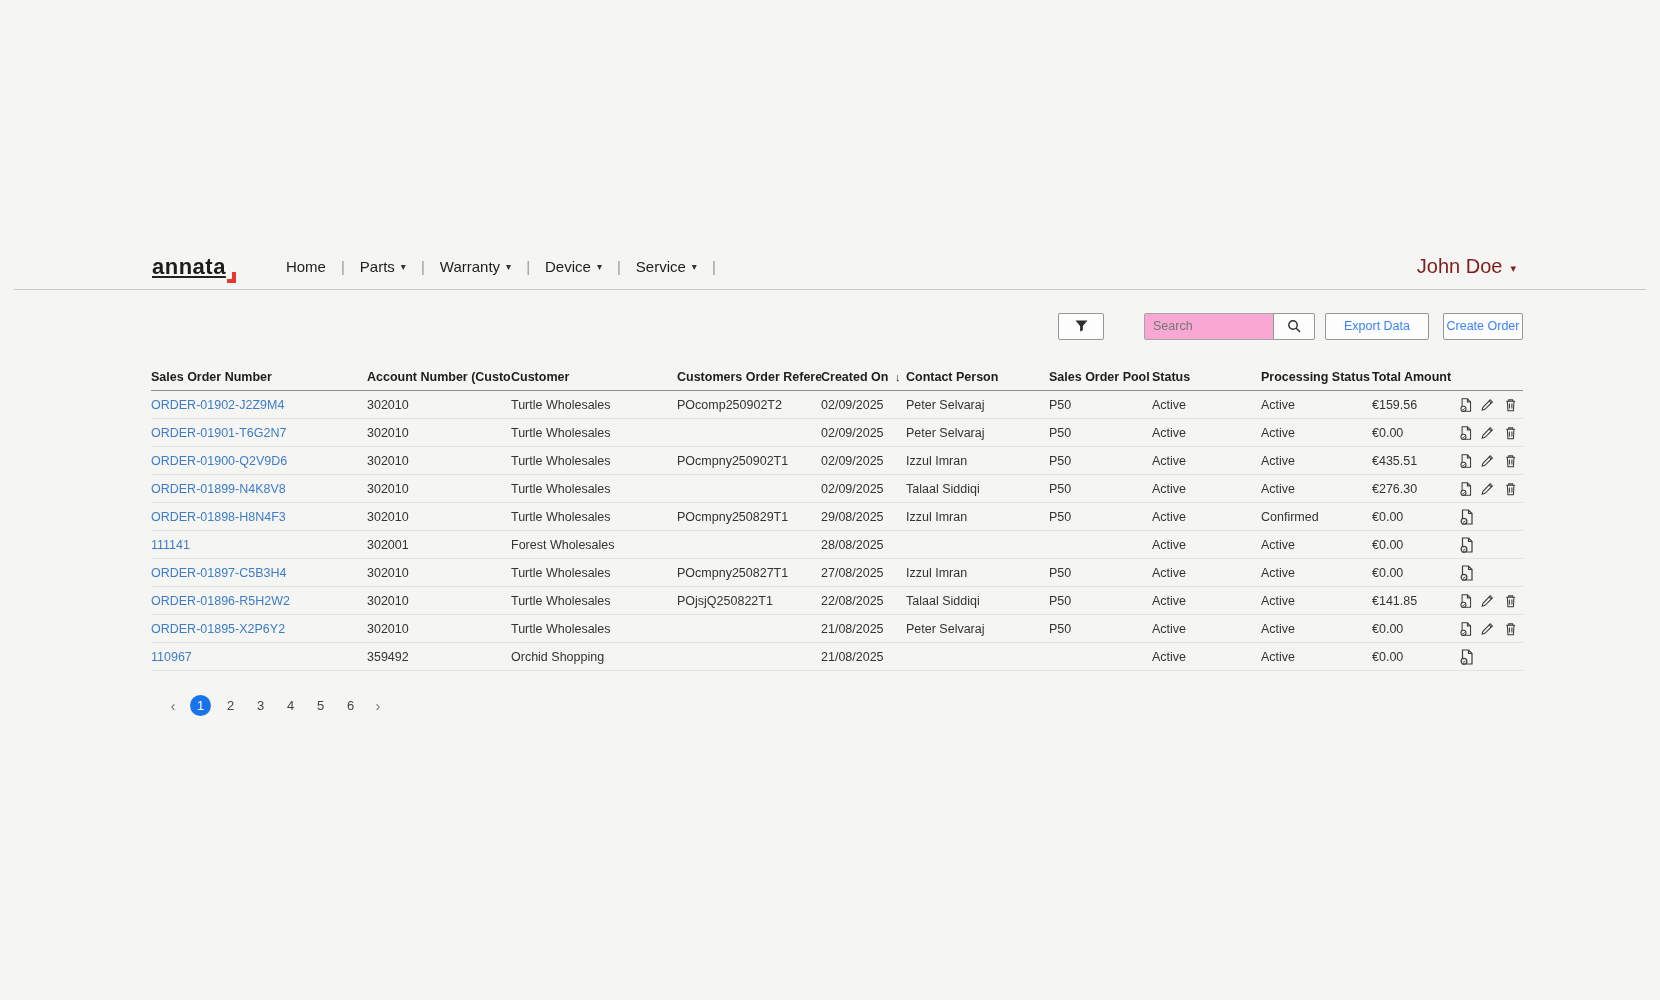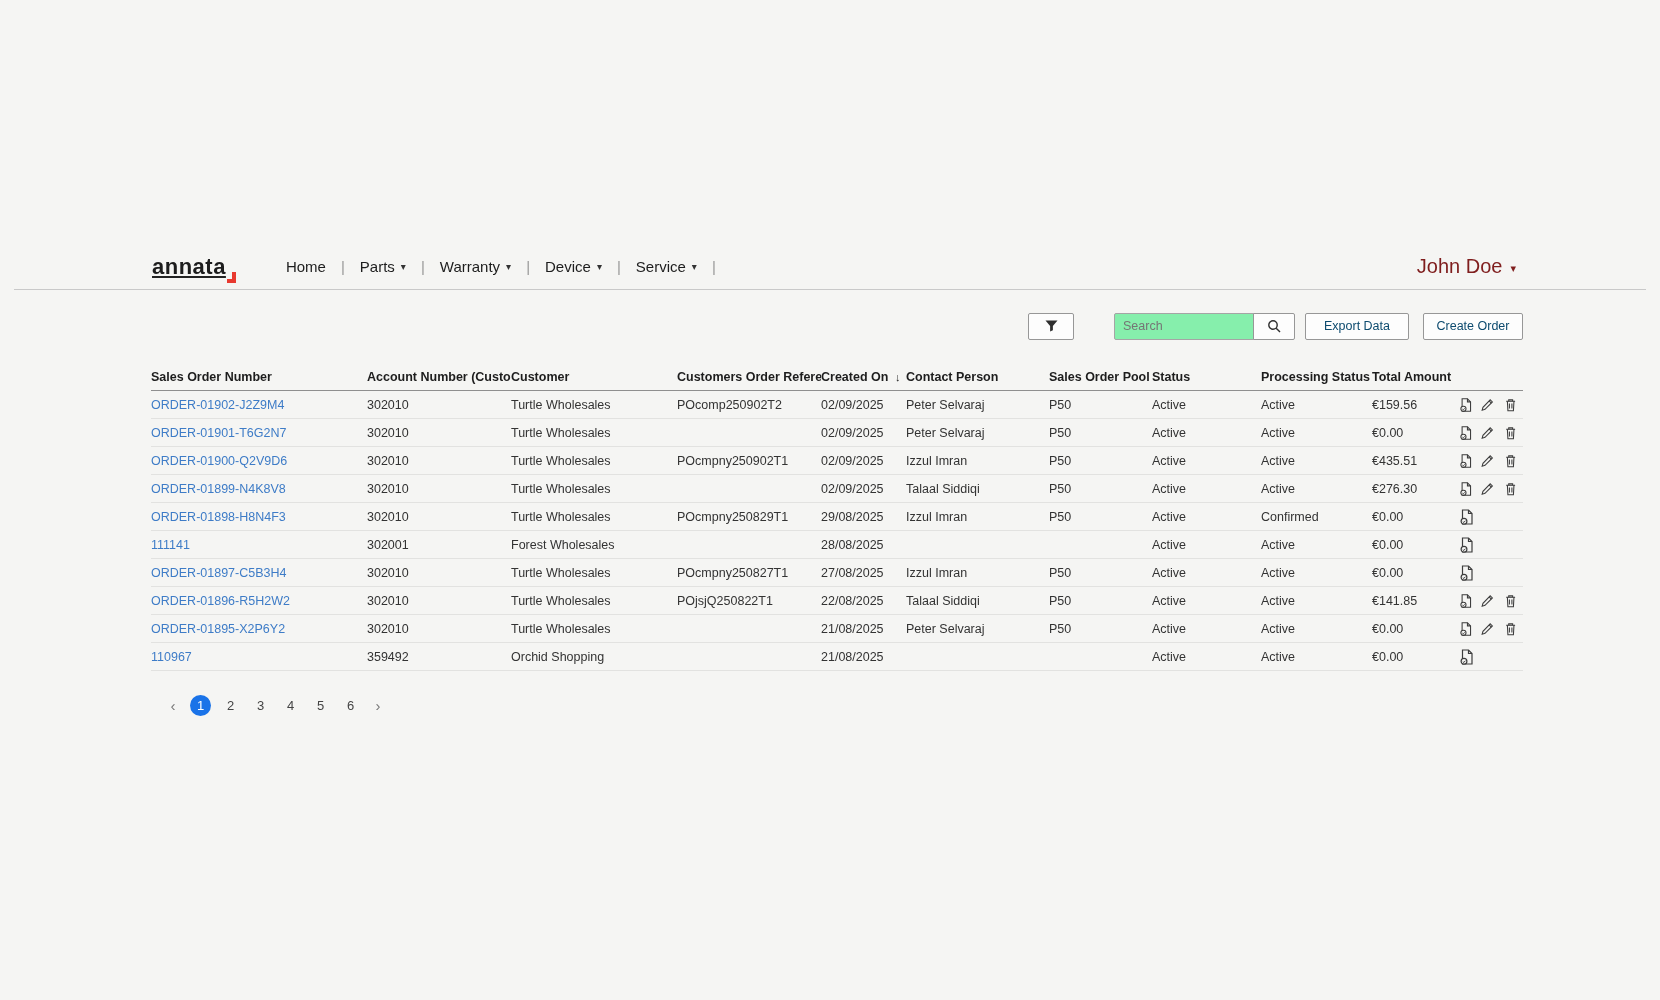--- a/index.html
+++ b/index.html
@@ -25,32 +25,32 @@
     gap:8px; font-size:20px; color:#7f1d1d; cursor:pointer; }
   .user-caret { font-size:11px; margin-top:3px; }
 
   
   main { padding:0 137px 0 151px; }
   .page-title { font-size:15px; font-weight:bold; margin-top:32px; color:#1d1d1d; }
 
   .toolbar { margin-top:22px; display:flex; justify-content:flex-end;
     align-items:center; height:28px; }
   .btn { background:#fdfdfd; border:1px solid #979797; border-radius:2px;
-    height:27px; font-size:12.5px; color:#0c4a6e; cursor:pointer;
+    height:27px; font-size:12.5px; color:#3b82f6; cursor:pointer;
     display:flex; align-items:center; justify-content:center;
     font-family:"Liberation Sans", sans-serif; }
   .filter-btn { width:46px; }
   .search-group { display:flex; margin-left:40px; }
-  .search-input { width:140px; height:27px; border:1px solid #a5a5a5;
+  .search-input { width:130px; height:27px; border:1px solid #a5a5a5;
     border-radius:2px 0 0 2px; padding:0 8px; font-size:12.5px;
-    background:#86efac; color:#333; outline:none;
+    background:#f9a8d4; color:#333; outline:none;
     font-family:"Liberation Sans", sans-serif; }
   .search-btn { width:42px; margin-left:-1px; border-radius:0 2px 2px 0; }
   .export-btn { width:104px; margin-left:10px; }
-  .create-btn { width:100px; margin-left:14px; }
+  .create-btn { width:80px; margin-left:14px; }
 
   
   table { margin-top:24px; width:100%; border-collapse:collapse; table-layout:fixed; }
   th { text-align:left; font-size:12.5px; font-weight:bold; color:#1d1d1d;
     padding:6px 6px 6px 0; border-bottom:1px solid #8f8f8f; cursor:pointer;
     white-space:nowrap; overflow:hidden; }
   td { font-size:12.5px; color:#333; padding:0 6px 0 0; height:27px;
     border-bottom:1px solid #e2e2e0; white-space:nowrap; overflow:hidden; }
   .sort-arrow { font-size:11px; margin-left:3px; }
   a.order-link { color:var(--link); text-decoration:none; cursor:pointer; }

